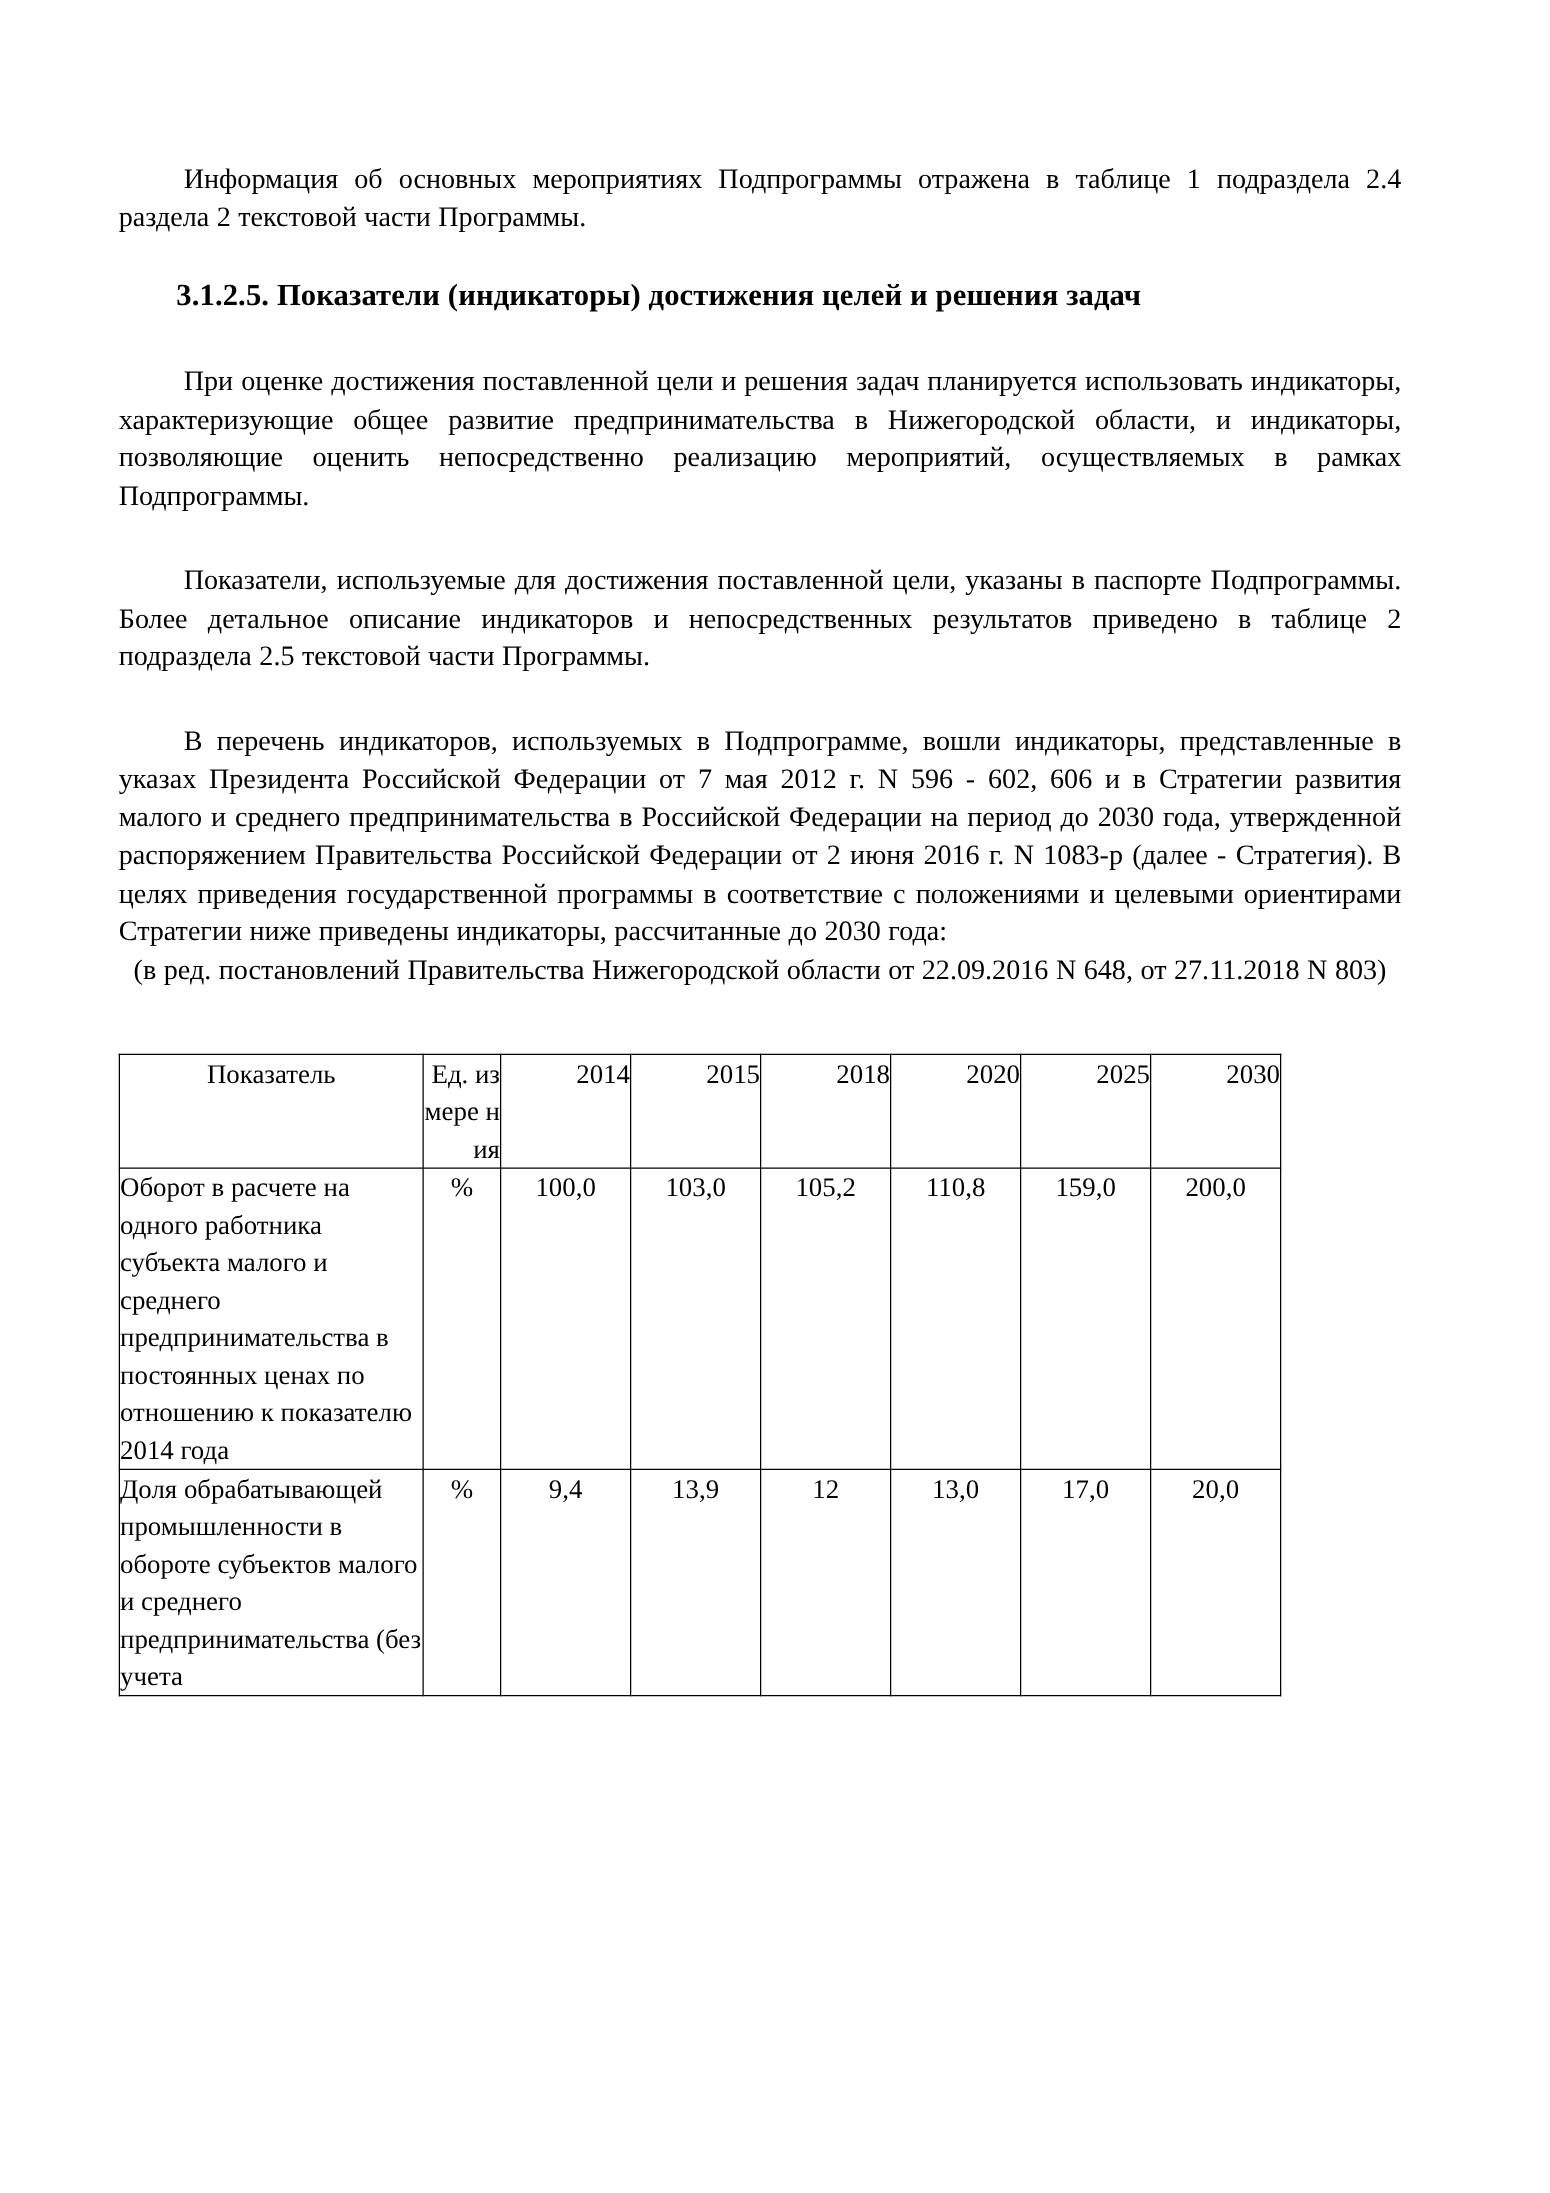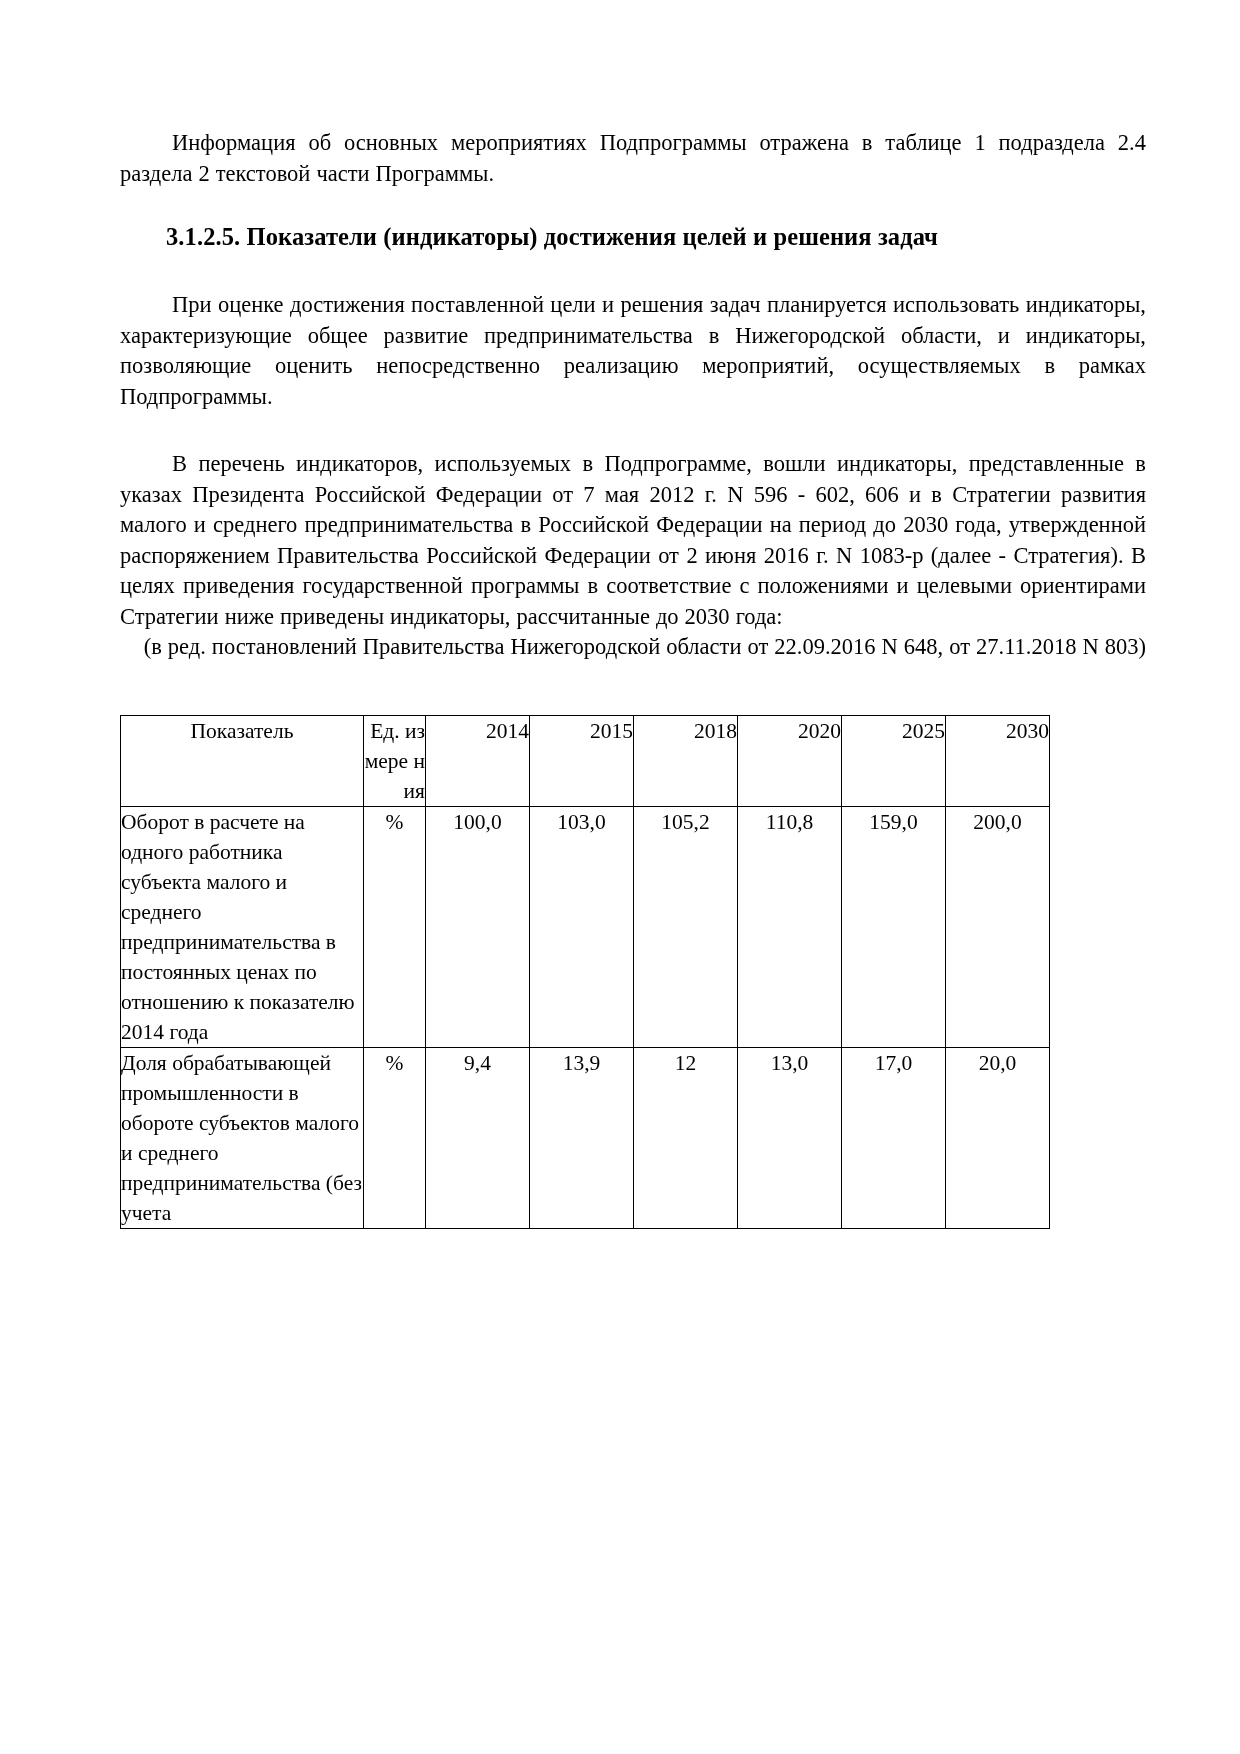--- a/index.html
+++ b/index.html
@@ -20,40 +20,40 @@
     position: absolute;
     left: 0;
     top: 0;
     width: 1240px;
     height: 1754px;
     padding: 0;
     box-sizing: border-box;
   }
   .content {
     position: absolute;
-    left: 120px;
+    left: 95px;
     top: 128px;
     width: 1026px;
   }
   p.body-par {
     margin: 0 0 0 0;
     font-size: 22.5px;
     line-height: 30.5px;
     text-align: justify;
     text-indent: 52px;
     text-justify: inter-word;
     word-spacing: 0.4px;
     hyphens: none;
   }
   p.body-par.spaced {
     margin-top: 37px;
   }
   p.noindent {
     text-indent: 0;
-    text-align: right;
+    text-align: center;
   }
   h2.section-heading {
     font-size: 24.5px;
     line-height: 32px;
     font-weight: bold;
     margin: 32px 0 0 0;
     padding: 0;
     text-align: left;
     text-indent: 46px;
     letter-spacing: 0.1px;
@@ -121,20 +121,21 @@
 
 <div class="page">
   <div class="content">
 
     <p class="body-par">Информация об основных мероприятиях Подпрограммы отражена в таблице 1 подраздела 2.4 раздела 2 текстовой части Программы.</p>
 
     <h2 class="section-heading">3.1.2.5. Показатели (индикаторы) достижения целей и решения задач</h2>
 
     <p class="body-par spaced">При оценке достижения поставленной цели и решения задач планируется использовать индикаторы, характеризующие общее развитие предпринимательства в Нижегородской области, и индикаторы, позволяющие оценить непосредственно реализацию мероприятий, осуществляемых в рамках Подпрограммы.</p>
 
+    <p class="body-par spaced">Показатели, используемые для достижения поставленной цели, указаны в паспорте Подпрограммы. Более детальное описание индикаторов и непосредственных результатов приведено в таблице 2 подраздела 2.5 текстовой части Программы.</p>
 
     <p class="body-par spaced">В перечень индикаторов, используемых в Подпрограмме, вошли индикаторы, представленные в указах Президента Российской Федерации от 7 мая 2012 г. N 596 - 602, 606 и в Стратегии развития малого и среднего предпринимательства в Российской Федерации на период до 2030 года, утвержденной распоряжением Правительства Российской Федерации от 2 июня 2016 г. N 1083-р (далее - Стратегия). В целях приведения государственной программы в соответствие с положениями и целевыми ориентирами Стратегии ниже приведены индикаторы, рассчитанные до 2030 года:</p>
 
     <p class="body-par noindent">(в ред. постановлений Правительства Нижегородской области от 22.09.2016 N 648, от 27.11.2018 N 803)</p>
 
     <div class="table-wrap">
       <table class="indicators">
         <colgroup>
           <col class="c-name">
           <col class="c-unit">

